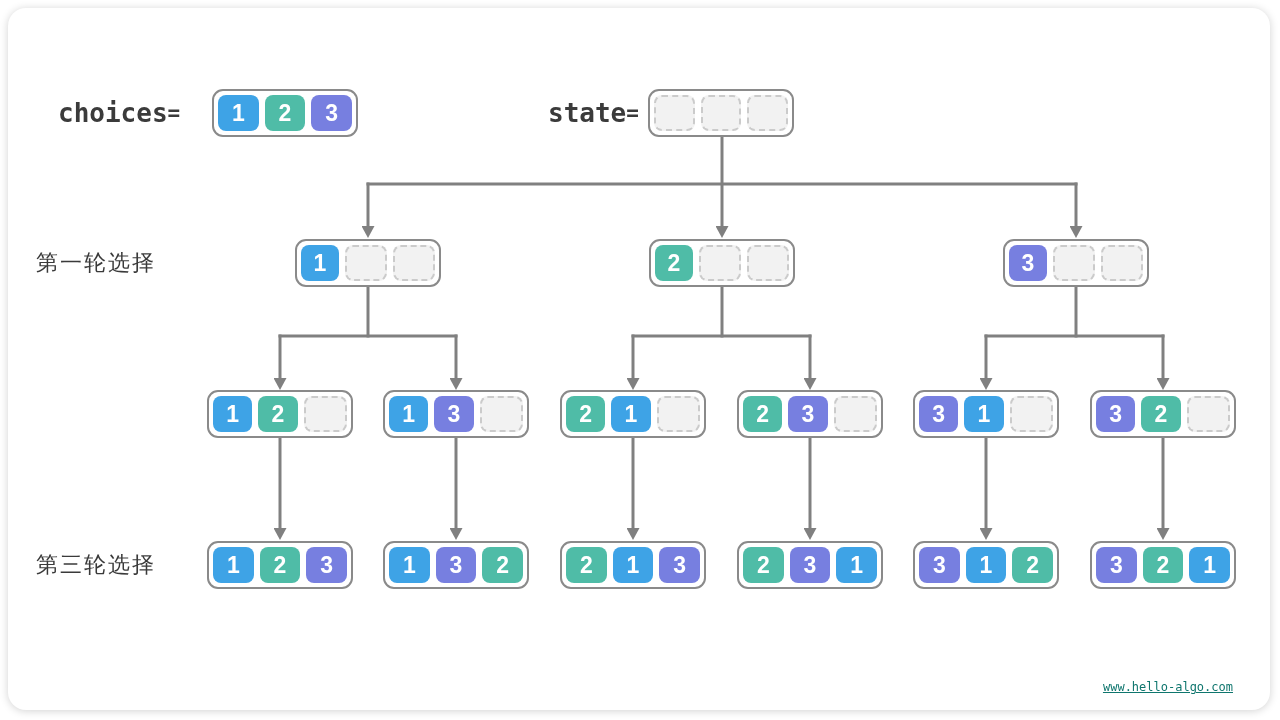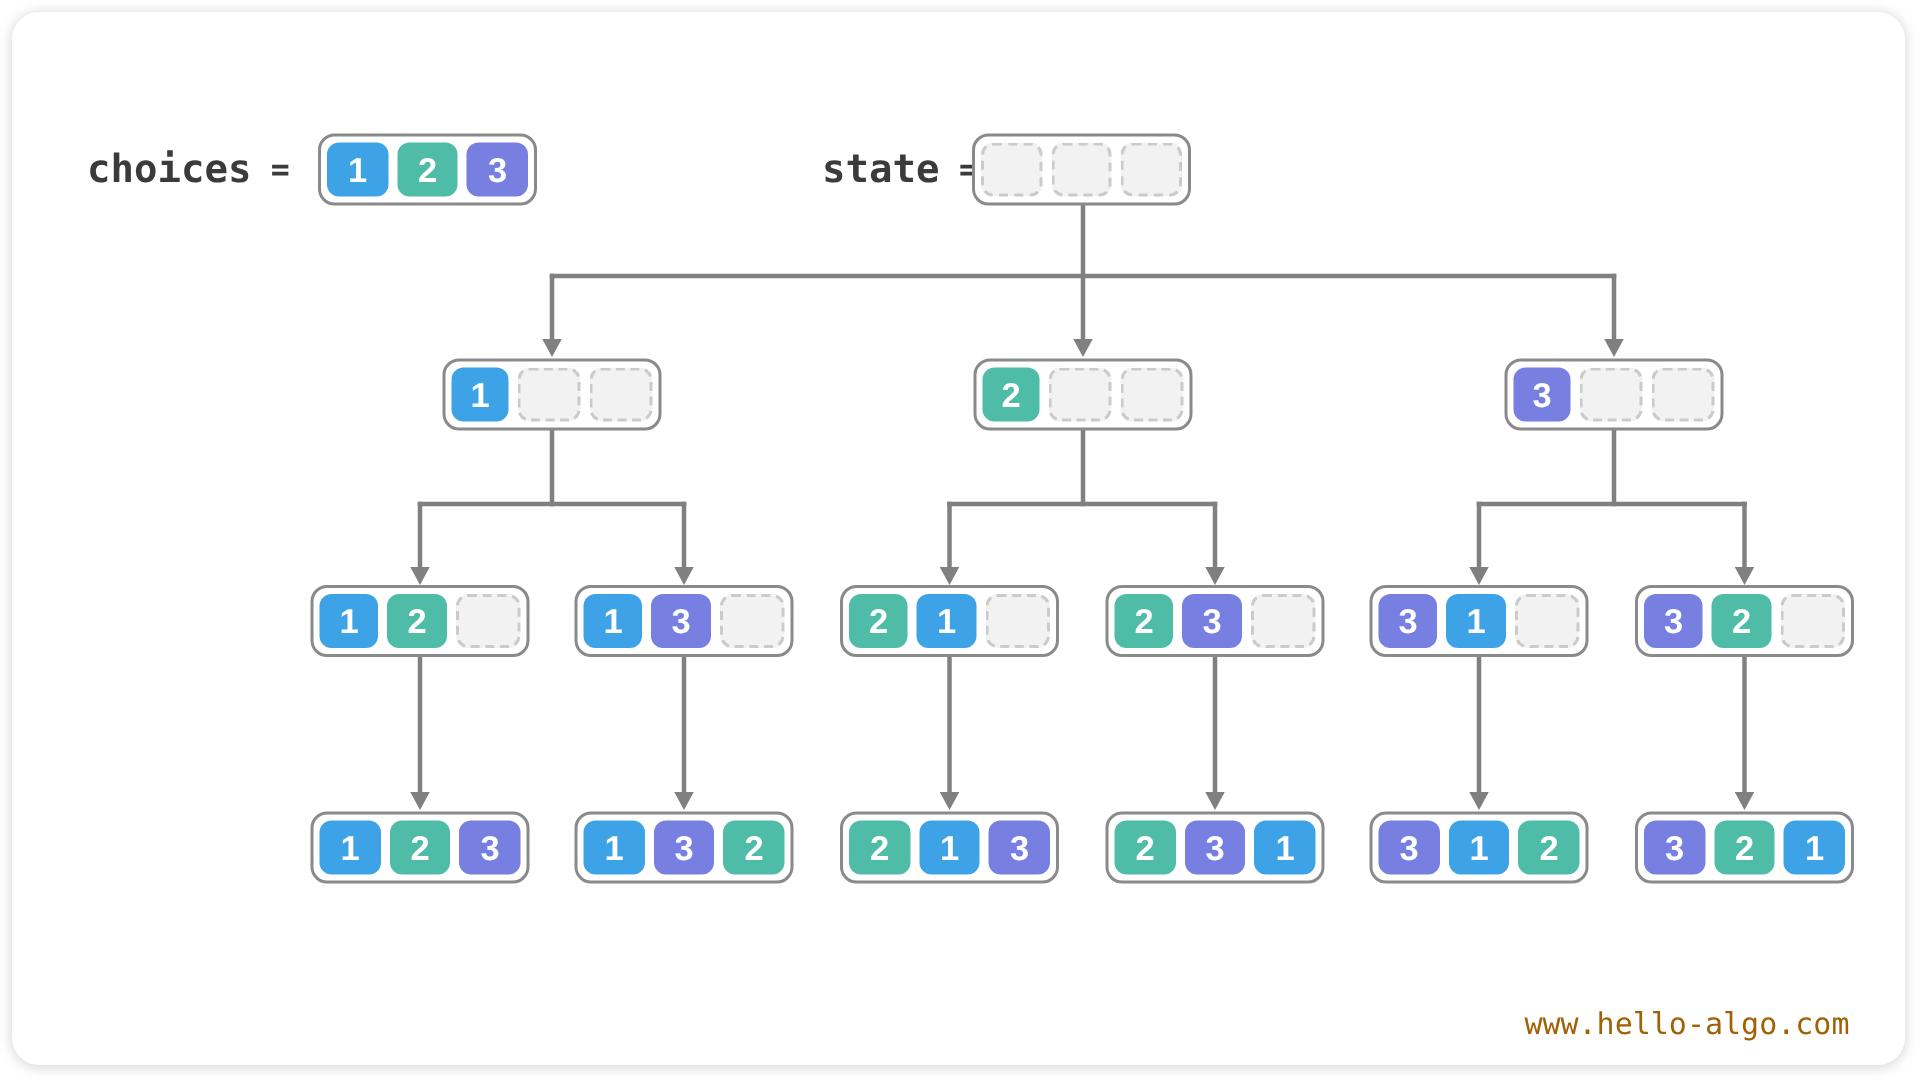--- a/index.html
+++ b/index.html
@@ -7,30 +7,30 @@
           font-family:"Liberation Sans",sans-serif;}
   .card{position:absolute;left:8px;top:8px;width:1262px;height:702px;background:#ffffff;
         border-radius:18px;box-shadow:0 1px 9px rgba(0,0,0,0.18);z-index:0;}
   #arrows{position:absolute;left:0;top:0;z-index:1;}
   .array-node{position:absolute;z-index:2;display:flex;gap:6px;padding:4px;background:#ffffff;
               border:2px solid #8A8A8A;border-radius:11px;box-sizing:border-box;
               width:146px;height:48px;}
   .cell{flex:1 1 0;height:36px;border-radius:8px;box-sizing:border-box;display:flex;
         align-items:center;justify-content:center;font-weight:bold;font-size:23px;color:#ffffff;}
   .cell.empty{background:#F2F2F2;border:2px dashed #CBCBCB;}
-  .code-group{position:absolute;z-index:2;height:48px;display:flex;align-items:center;gap:13px;
+  .code-group{position:absolute;z-index:2;height:48px;display:flex;align-items:center;
               font-family:"DejaVu Sans Mono","Liberation Mono",monospace;font-weight:bold;color:#3B3B3B;}
   .code-label{font-size:26px;}
   .eq{font-size:21px;}
   .row-label{position:absolute;left:36px;z-index:2;height:48px;display:flex;align-items:center;
              font-size:22px;letter-spacing:2px;color:#3A3A3A;font-weight:500;}
   .row-label.r0{top:239px;} .row-label.r1{top:390px;} .row-label.r2{top:541px;}
   .watermark{position:absolute;z-index:2;right:47px;bottom:26px;
              font-family:"DejaVu Sans Mono","Liberation Mono",monospace;
-             font-size:20px;color:#a16207;}
+             font-size:12px;color:#0f766e;text-decoration:underline;}
 </style>
 </head>
 <body>
 
 <div class="canvas">
   <div class="card"></div>
 
   <svg id="arrows" width="1280" height="720">
     <defs>
       <marker id="ah" markerUnits="userSpaceOnUse" markerWidth="13" markerHeight="13" refX="1" refY="6.5" orient="auto">
@@ -66,20 +66,22 @@
   <div class="code-group" style="left:58px;top:89px">
     <span class="code-label">choices</span>
     <span class="eq">=</span>
   </div>
 
   <div class="code-group" style="left:548px;top:89px">
     <span class="code-label">state</span>
     <span class="eq">=</span>
   </div>
 
+  <div class="row-label r0">第一轮选择</div>
+  <div class="row-label r2">第三轮选择</div>
 
   <div id="nodes-layer">
       <div class="array-node" style="left: 212px; top: 89px;">
         <div class="cell filled" style="background: rgb(62, 163, 230);">1</div>
         <div class="cell filled" style="background: rgb(79, 188, 167);">2</div>
         <div class="cell filled" style="background: rgb(119, 127, 224);">3</div>
       </div>
       <div class="array-node" style="left: 648px; top: 89px;">
         <div class="cell empty"></div>
         <div class="cell empty"></div>

